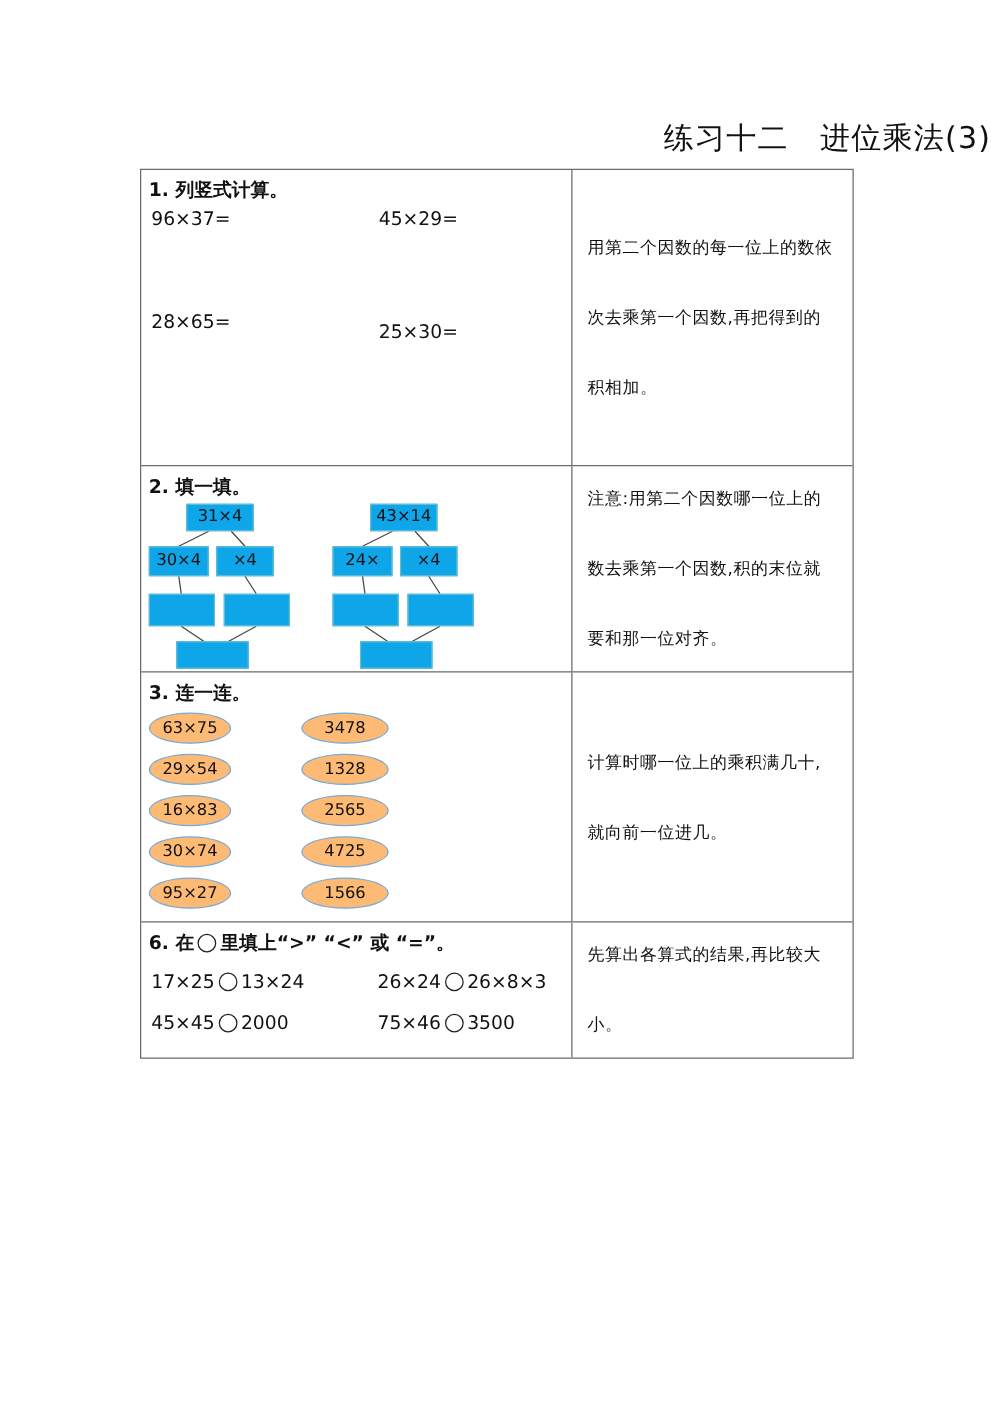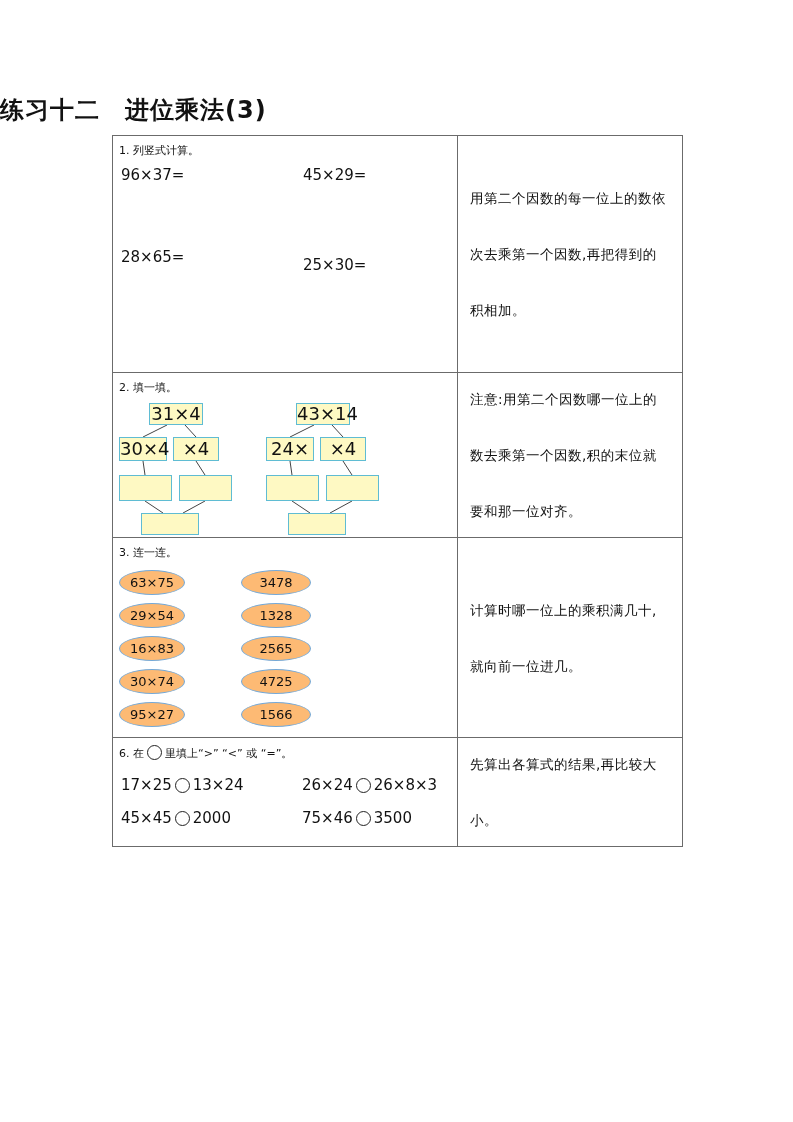--- a/index.html
+++ b/index.html
@@ -6,45 +6,45 @@
   html, body { background: #ffffff; }
   body {
     width: 793px; height: 1122px;
     position: relative;
     font-family: "DejaVu Sans", "Liberation Sans", sans-serif;
     color: #111;
     overflow: hidden;
   }
   .title {
     position: absolute; top: 94px; left: 0; width: 100%;
-    text-align: left; font-size: 24px; font-weight: bold;
+    text-align: right; font-size: 24px; font-weight: normal;
     letter-spacing: 1px;
   }
   .wtable {
     position: absolute; left: 112px; top: 135px; width: 571px;
     border: 1px solid var(--table-border, #6b6b6b);
     background: #fff;
   }
   .row { display: flex; border-bottom: 1px solid var(--table-border, #6b6b6b); }
   .row:last-child { border-bottom: none; }
   .cell { position: relative; }
   .cell.left { width: 345px; border-right: 1px solid var(--table-border, #6b6b6b); }
   .cell.right { width: 224px; display: flex; align-items: center; padding: 10px 12px; }
   .r1 { height: 237px; } .r2 { height: 165px; } .r3 { height: 200px; } .r4 { height: 108px; }
 
-  .sec-label { position: absolute; left: 6px; top: 7px; font-size: 11px; font-weight: normal; white-space: nowrap; }
+  .sec-label { position: absolute; left: 6px; top: 7px; font-size: 15px; font-weight: bold; white-space: nowrap; }
   .prob { position: absolute; font-size: 15px; white-space: nowrap; }
   .note { font-size: 13.5px; line-height: 56px; letter-spacing: 0.5px; }
 
   
   .tree { position: absolute; width: 125px; height: 135px; top: 30px; }
   .tree-lines { position: absolute; left: 0; top: 0; }
   .tbox {
     position: absolute; height: 24px; border: 1px solid var(--box-border, #5fbcd3);
-    background: #fef9c3; font-size: 18px; text-align: center; line-height: 22px;
+    background: #0ea5e9; font-size: 13px; text-align: center; line-height: 22px;
     white-space: nowrap;
   }
   .tbox.top    { left: 30px; top: 0;     width: 54px; height: 22px; line-height: 20px; }
   .tbox.childL { left: 0;    top: 34px;  width: 48px; }
   .tbox.childR { left: 54px; top: 34px;  width: 46px; }
   .tbox.emptyL { left: 0;    top: 72px;  width: 53px; height: 26px; }
   .tbox.emptyR { left: 60px; top: 72px;  width: 53px; height: 26px; }
   .tbox.result { left: 22px; top: 110px; width: 58px; height: 22px; }
 
   

